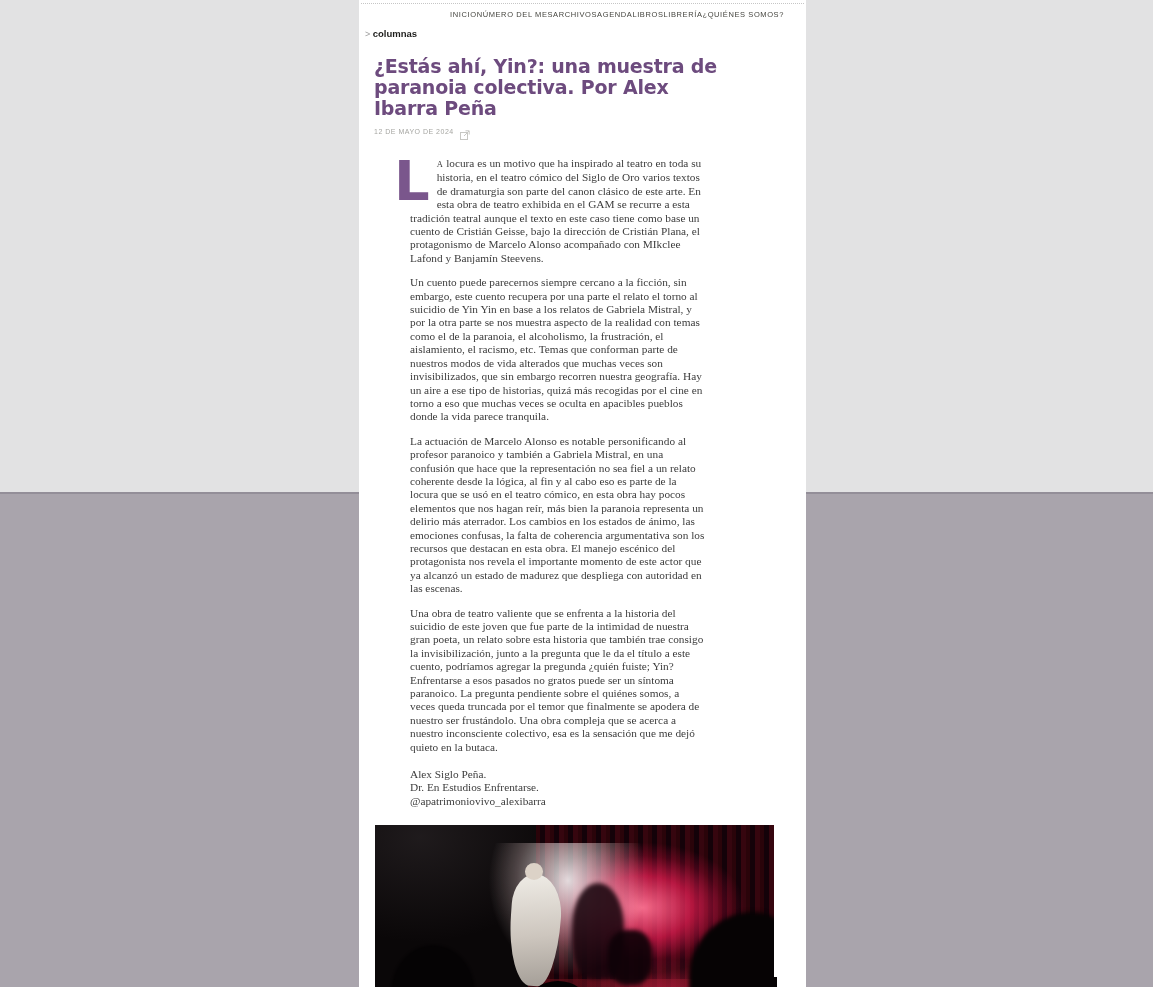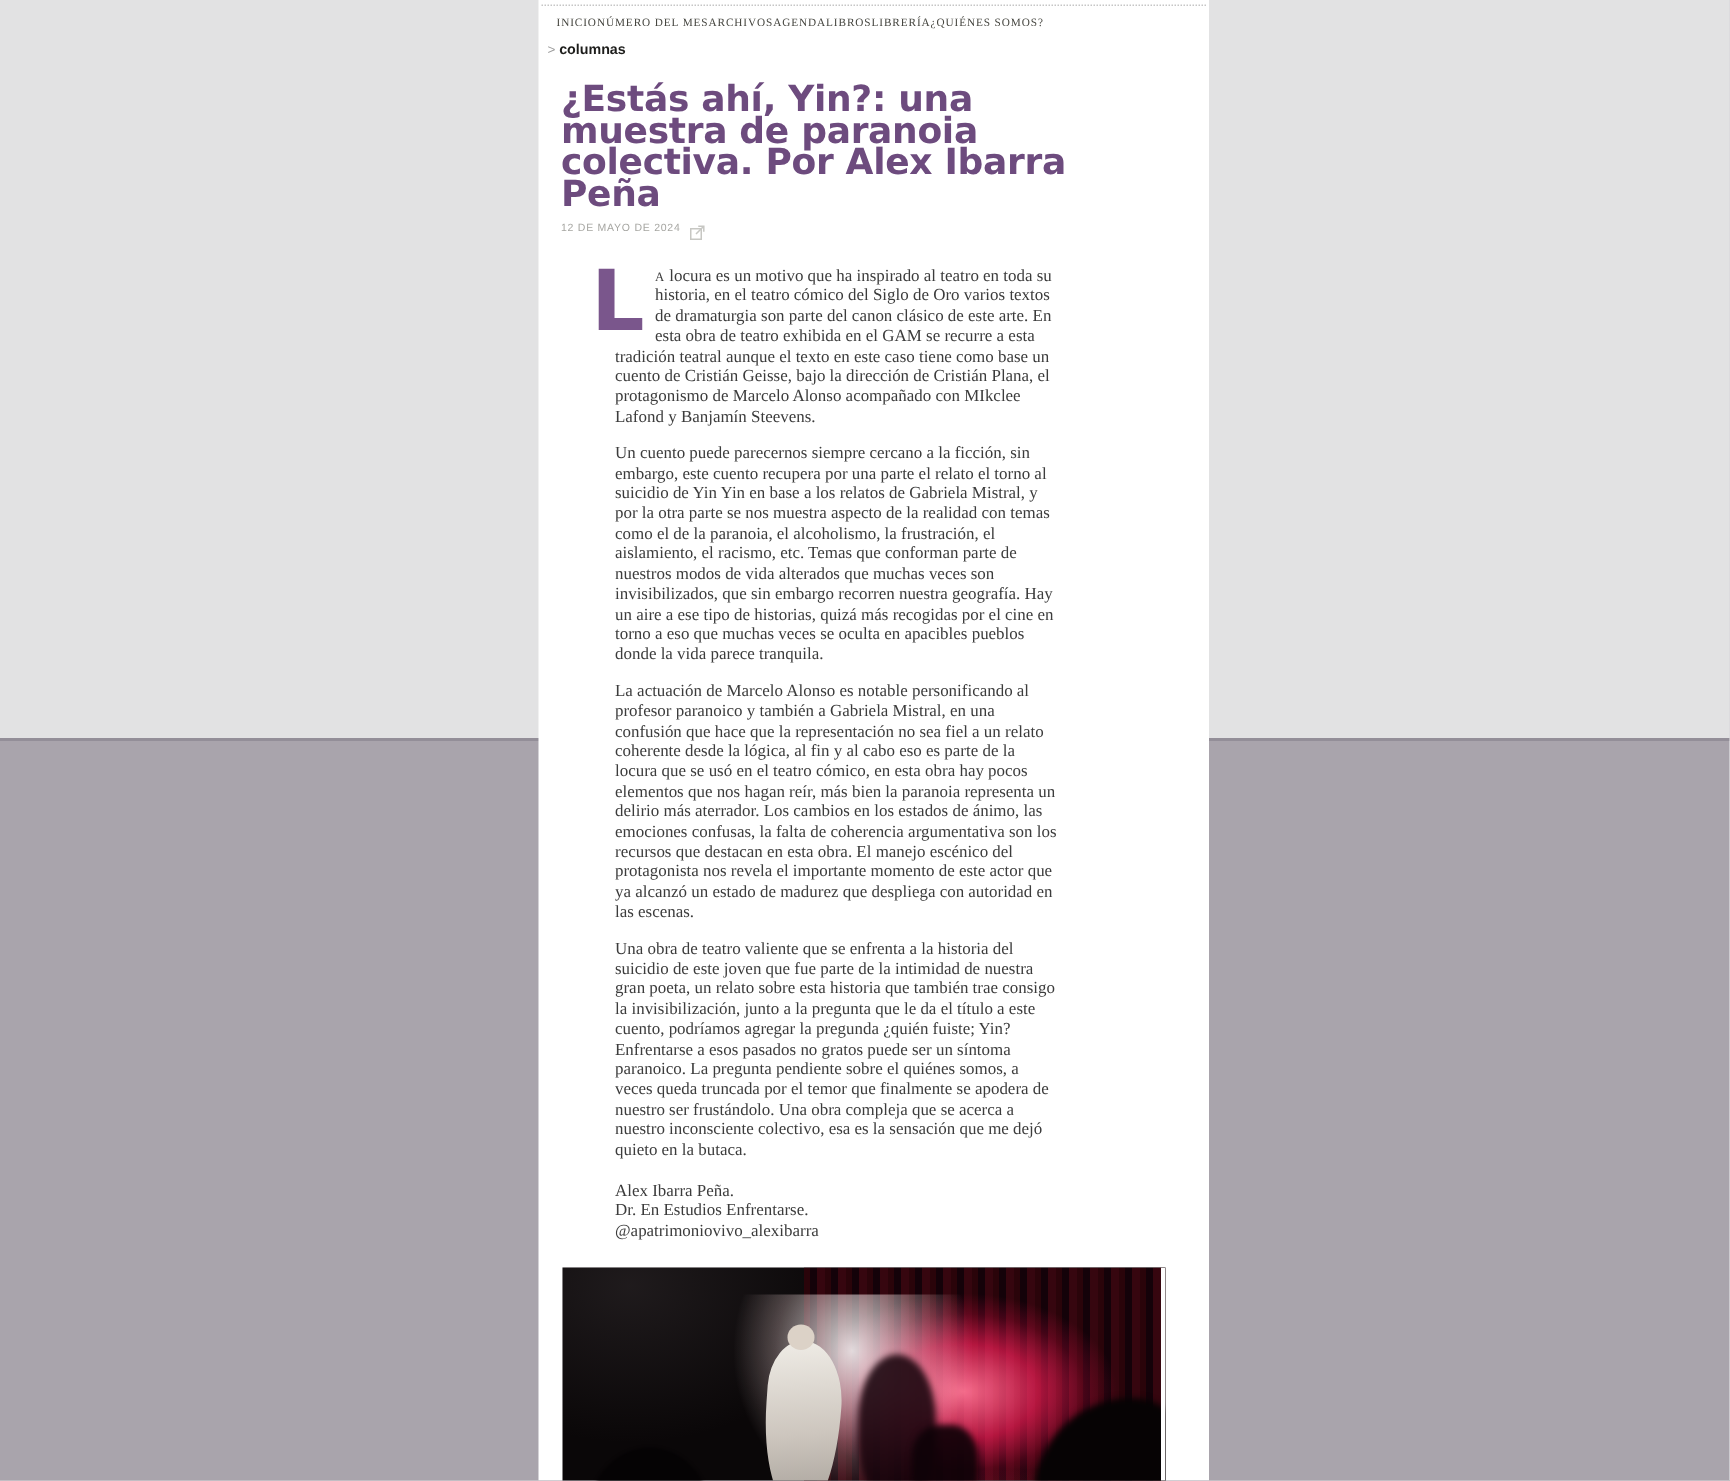--- a/index.html
+++ b/index.html
@@ -12,36 +12,35 @@
   .bg-bottom { position:absolute; left:0; top:492px; width:1153px; height:495px; background:#a9a4ac; border-top:2px solid #938e98; }
 
   .column {
     position:absolute; left:359px; top:0; width:447px; height:987px;
     background:#ffffff; box-sizing:border-box;
   }
 
   
   .nav-wrap { margin:3px 2px 0 2px; border-top:1px dotted #c6c6c6; }
   .nav {
-    display:flex; justify-content:flex-start; align-items:center;
+    display:flex; justify-content:flex-end; align-items:center;
     padding:6px 20px 0 10px;
-    font-family:Liberation Serif, serif;
   }
   .nav-item {
     font-size:7.5px; letter-spacing:0.6px; color:#45453f; cursor:pointer;
     text-transform:uppercase; white-space:nowrap;
   }
   .breadcrumb { padding:9px 0 0 4px; font-size:9px; color:#9b9b9b; }
   .breadcrumb b { color:#1d1d1b; font-size:9.5px; cursor:pointer; }
 
   
   .title {
     margin:17px 15px 0 15px; width:345px;
     font-family:"DejaVu Sans", sans-serif; font-weight:bold;
-    font-size:24px; line-height:21px; color:#6d4b7e; letter-spacing:-0.2px;
+    font-size:19px; line-height:21px; color:#6d4b7e; letter-spacing:-0.2px;
   }
   .date-row { margin:7px 15px 0 15px; display:flex; align-items:center; gap:6px; }
   .date-text { font-size:7px; letter-spacing:0.5px; color:#a6a6a2; text-transform:uppercase; }
   .ext-icon { width:10px; height:10px; display:inline-block; cursor:pointer; }
 
   
   .article {
     margin:21px 0 0 51px; width:297px;
     font-family:"Liberation Serif", serif;
     font-size:11.3px; line-height:13.4px; color:#3c3c3c; text-align:left;
@@ -127,21 +126,21 @@
   </div>
 
   <div class="article">
     <p class="lead">
       <span class="dropcap">L</span><span class="lead">A locura es un motivo que ha inspirado al teatro en toda su historia, en el teatro cómico del Siglo de Oro varios textos de dramaturgia son parte del canon clásico de este arte. En esta obra de teatro exhibida en el GAM se recurre a esta tradición teatral aunque el texto en este caso tiene como base un cuento de Cristián Geisse, bajo la dirección de Cristián Plana, el protagonismo de Marcelo Alonso acompañado con MIkclee Lafond y Banjamín Steevens.</span>
     </p>
     <p>Un cuento puede parecernos siempre cercano a la ficción, sin embargo, este cuento recupera por una parte el relato el torno al suicidio de Yin Yin en base a los relatos de Gabriela Mistral, y por la otra parte se nos muestra aspecto de la realidad con temas como el de la paranoia, el alcoholismo, la frustración, el aislamiento, el racismo, etc. Temas que conforman parte de nuestros modos de vida alterados que muchas veces son invisibilizados, que sin embargo recorren nuestra geografía. Hay un aire a ese tipo de historias, quizá más recogidas por el cine en torno a eso que muchas veces se oculta en apacibles pueblos donde la vida parece tranquila.</p>
     <p>La actuación de Marcelo Alonso es notable personificando al profesor paranoico y también a Gabriela Mistral, en una confusión que hace que la representación no sea fiel a un relato coherente desde la lógica, al fin y al cabo eso es parte de la locura que se usó en el teatro cómico, en esta obra hay pocos elementos que nos hagan reír, más bien la paranoia representa un delirio más aterrador. Los cambios en los estados de ánimo, las emociones confusas, la falta de coherencia argumentativa son los recursos que destacan en esta obra. El manejo escénico del protagonista nos revela el importante momento de este actor que ya alcanzó un estado de madurez que despliega con autoridad en las escenas.</p>
     <p>Una obra de teatro valiente que se enfrenta a la historia del suicidio de este joven que fue parte de la intimidad de nuestra gran poeta, un relato sobre esta historia que también trae consigo la invisibilización, junto a la pregunta que le da el título a este cuento, podríamos agregar la pregunda ¿quién fuiste; Yin? Enfrentarse a esos pasados no gratos puede ser un síntoma paranoico. La pregunta pendiente sobre el quiénes somos, a veces queda truncada por el temor que finalmente se apodera de nuestro ser frustándolo. Una obra compleja que se acerca a nuestro inconsciente colectivo, esa es la sensación que me dejó quieto en la butaca.</p>
     <div class="signature">
-      <div>Alex Ibarra Peña.</div>
+      <div>Alex Siglo Peña.</div>
       <div>Dr. En Estudios Enfrentarse.</div>
       <div>@apatrimoniovivo_alexibarra</div>
     </div>
   </div>
 
   <div class="photo">
     <div class="ph-wallglow"></div>
     <div class="ph-curtain"></div>
     <div class="ph-floor"></div>
     <div class="ph-redglow"></div>

